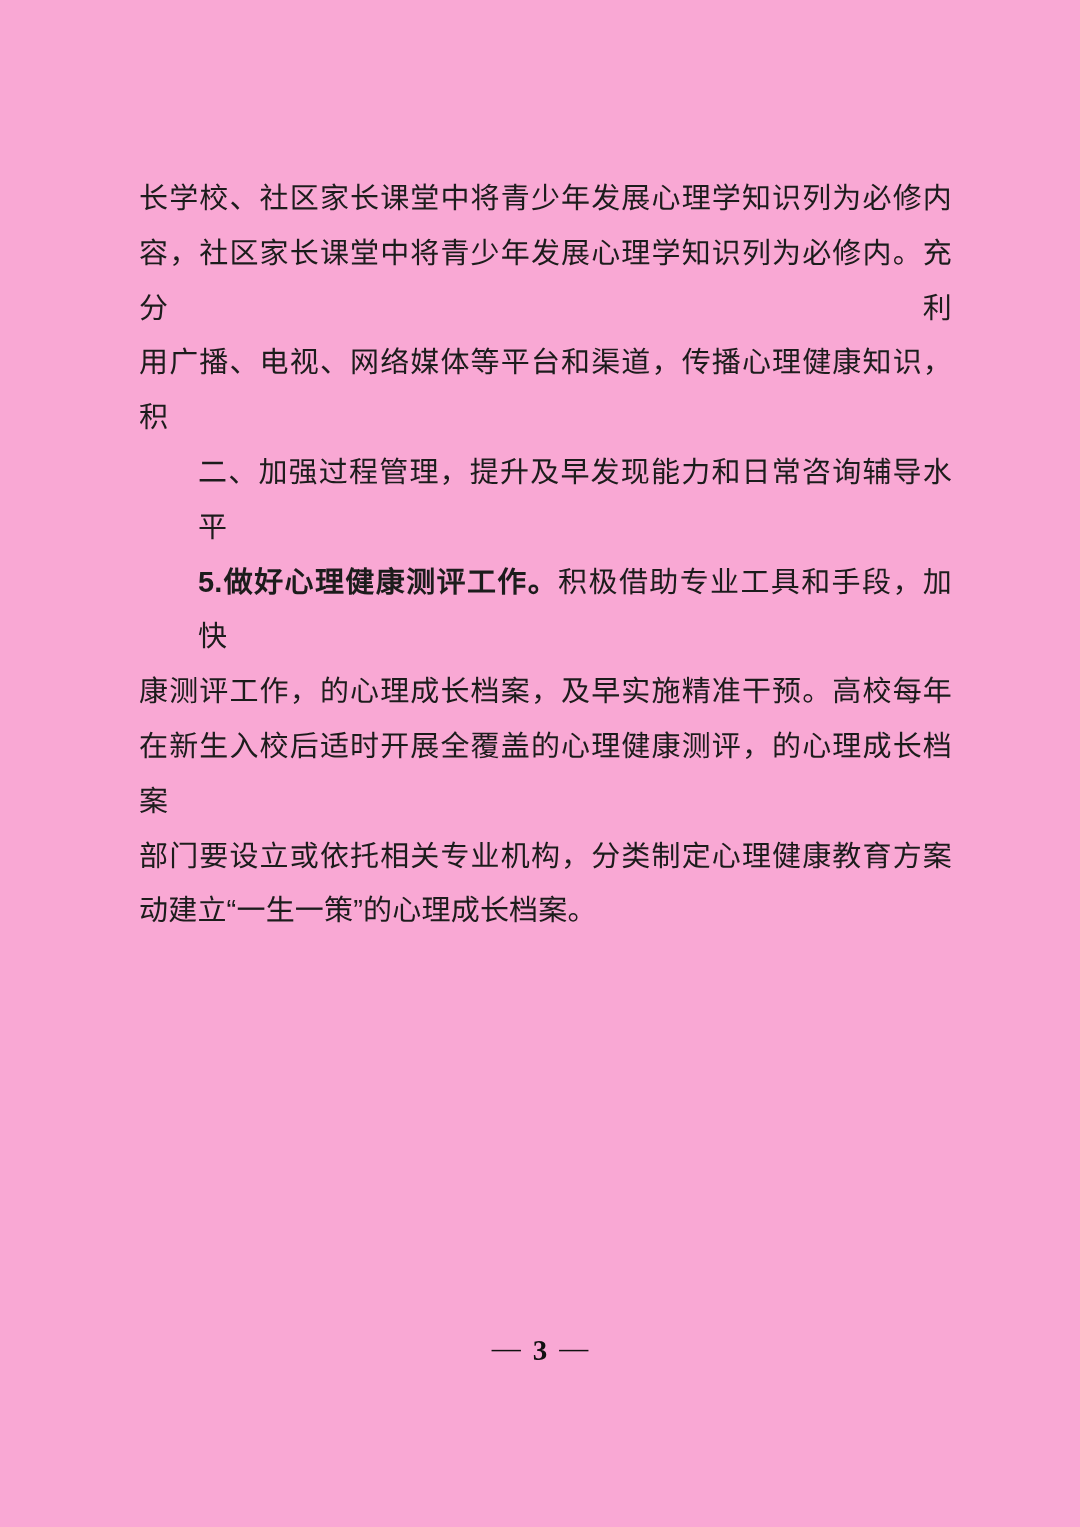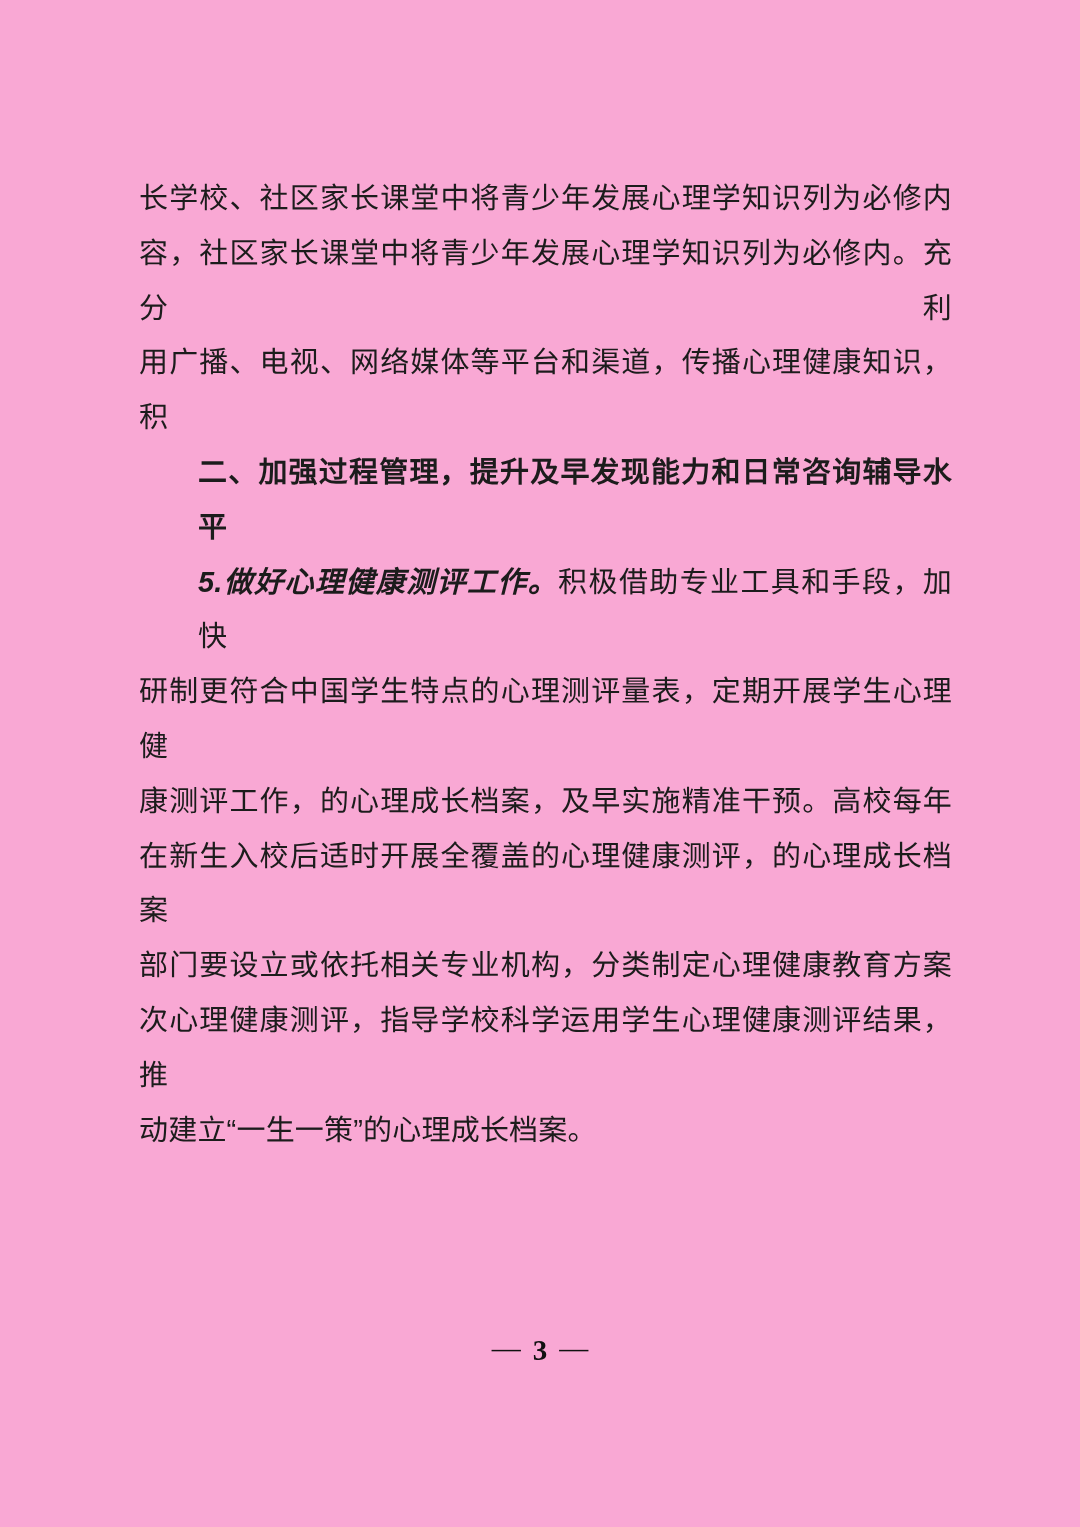--- a/index.html
+++ b/index.html
@@ -27,22 +27,22 @@
   }
   .line {
     text-align: justify;
     white-space: normal;
   }
   
   .l-full { text-align-last: justify; }
   
   .l-end  { text-align-last: left; }
   .indent { padding-left: 59px; }
-  .heading { font-weight: bold; }
-  .lead { font-weight: bold; font-style: italic; }
+  .heading { font-weight: normal; }
+  .lead { font-weight: bold; }
   .page-number {
     position: absolute;
     top: 1334px;
     left: 0;
     width: 1080px;
     text-align: center;
     font-family: "Liberation Serif", "DejaVu Serif", serif;
     font-size: 29px;
     color: #111111;
   }
@@ -60,24 +60,22 @@
 
   <div class="text-block">
 
     <div class="line l-full">长学校、社区家长课堂中将青少年发展心理学知识列为必修内</div>
     <div class="line l-full">容，社区家长课堂中将青少年发展心理学知识列为必修内。充分利</div>
     <div class="line l-full">用广播、电视、网络媒体等平台和渠道，传播心理健康知识，积</div>
 
     <div class="line indent heading l-full">二、加强过程管理，提升及早发现能力和日常咨询辅导水平</div>
 
     <div class="line indent l-full"><span class="lead">5.做好心理健康测评工作。</span><span>积极借助专业工具和手段，加快</span></div>
-    <div class="line l-full">研制更符合中国学生特点的心理测评量表，定期开展学生心理健</div>
     <div class="line l-full">康测评工作，的心理成长档案，及早实施精准干预。高校每年</div>
     <div class="line l-full">在新生入校后适时开展全覆盖的心理健康测评，的心理成长档案</div>
     <div class="line l-full">部门要设立或依托相关专业机构，分类制定心理健康教育方案</div>
-    <div class="line l-full">次心理健康测评，指导学校科学运用学生心理健康测评结果，推</div>
     <div class="line l-end">动建立“一生一策”的心理成长档案。</div>
 
   </div>
 
   <div class="page-number"><span class="dash">—</span><span class="num">3</span><span class="dash">—</span></div>
 
 </div>
 
 </body></html>

